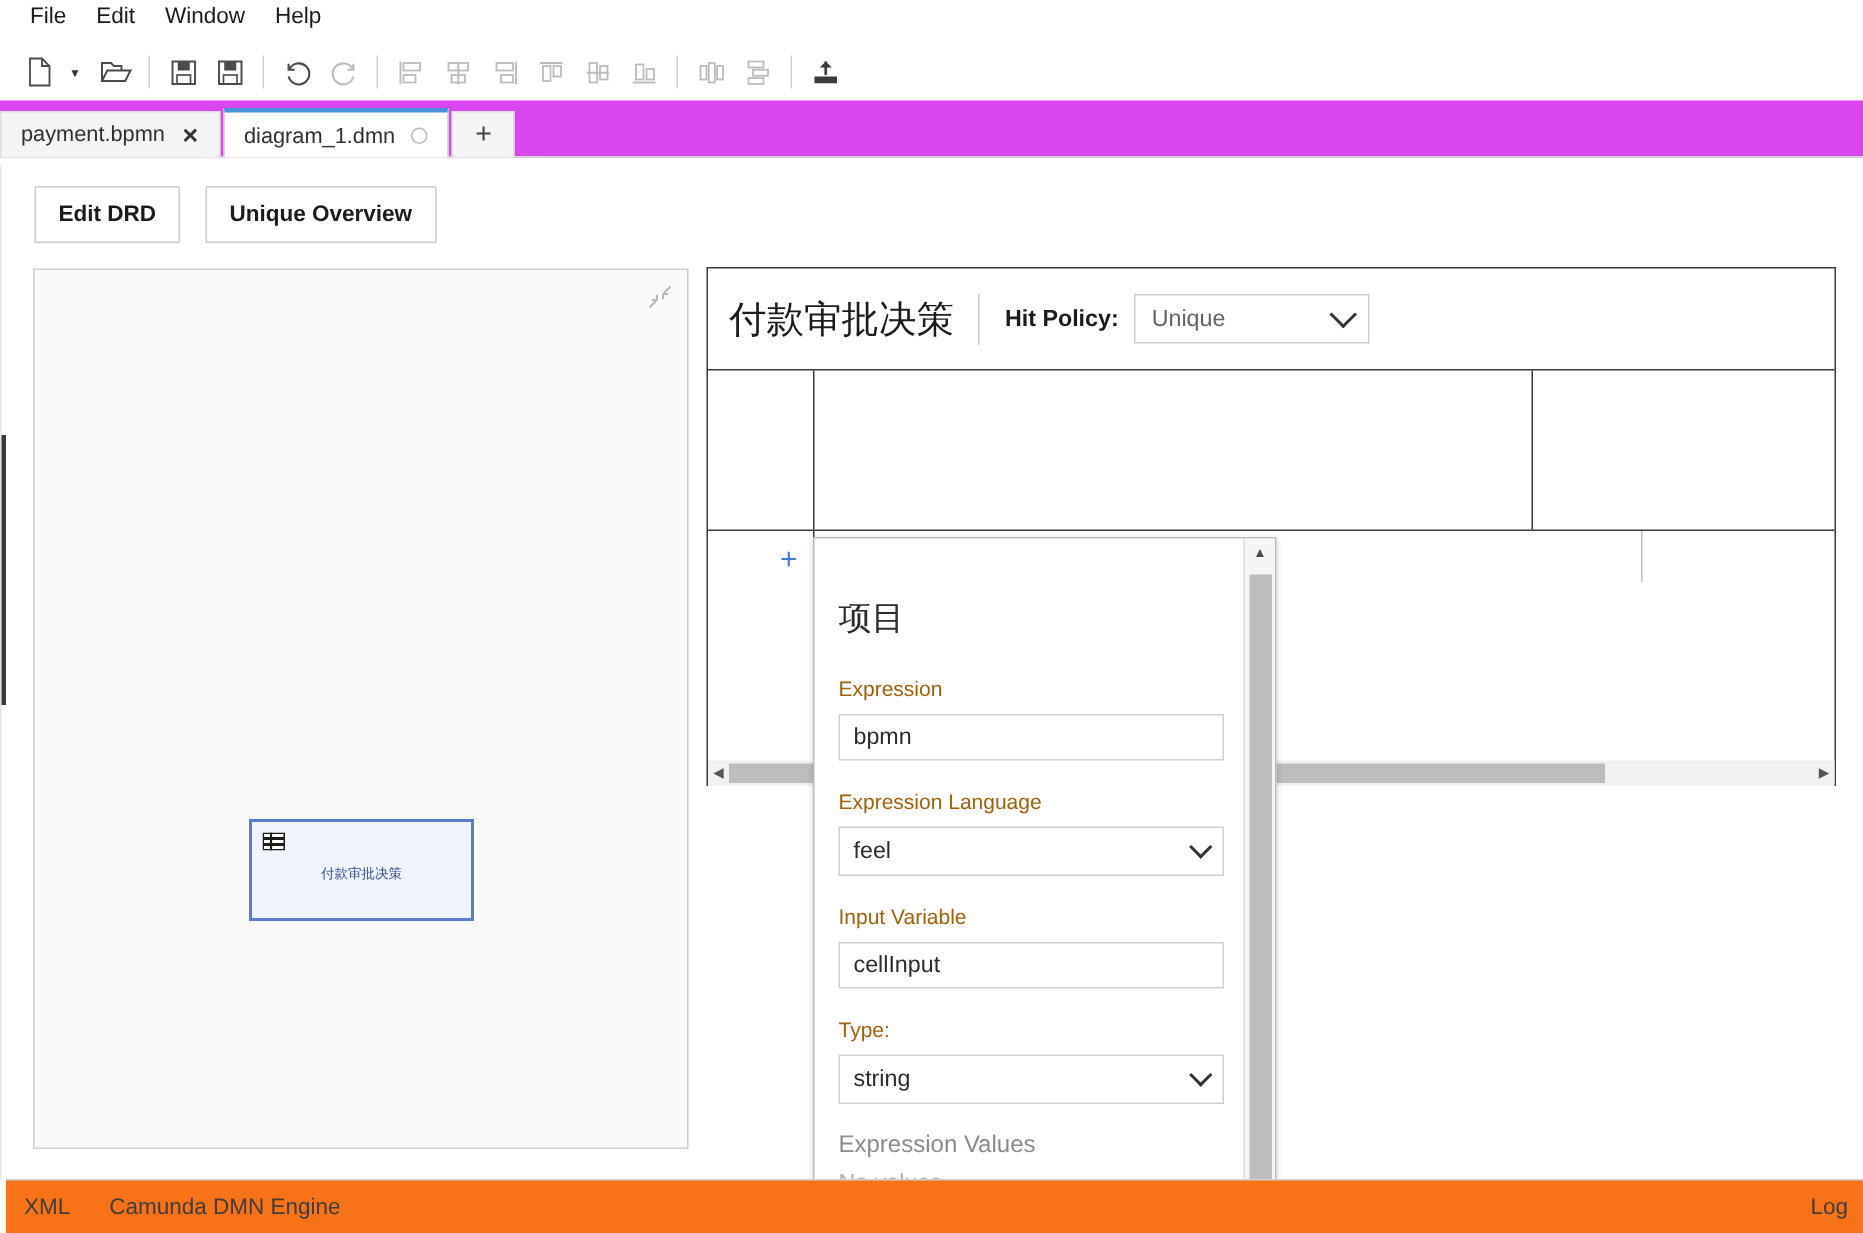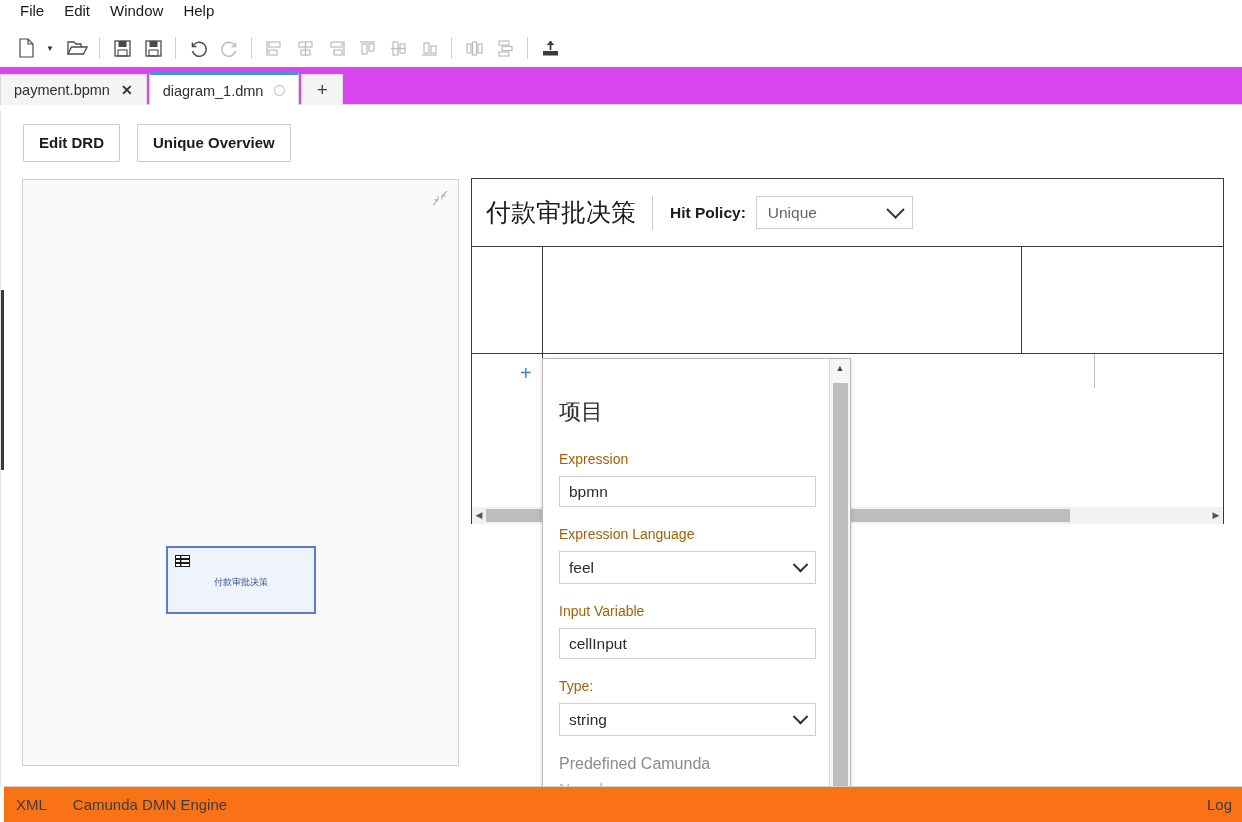--- a/index.html
+++ b/index.html
@@ -744,21 +744,21 @@
 
       <div class="field-label">Input Variable</div>
       <div class="field-input">cellInput</div>
 
       <div class="field-label">Type:</div>
       <div class="field-select">
         <span>string</span>
         <span class="chev"></span>
       </div>
 
-      <div id="predef-title">Predefined Camunda</div>
+      <div id="predef-title">Expression Values</div>
       <div id="predef-none">No values</div>
       <div id="predef-clear">Clear predefined values.</div>
 
     </div>
 
     <div id="popup-scroll">
       <div class="vs-arrow">▲</div>
       <div id="vs-thumb"></div>
 
     </div>

